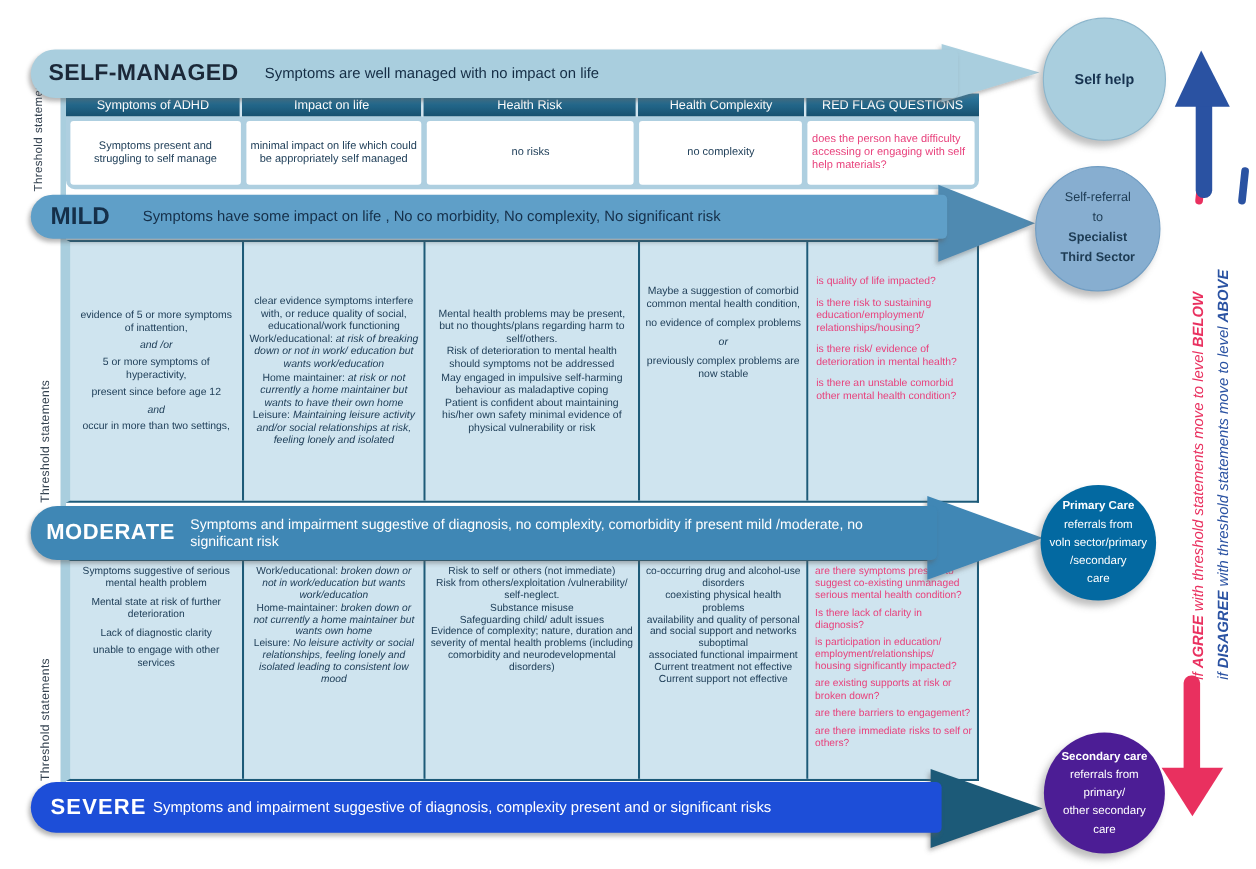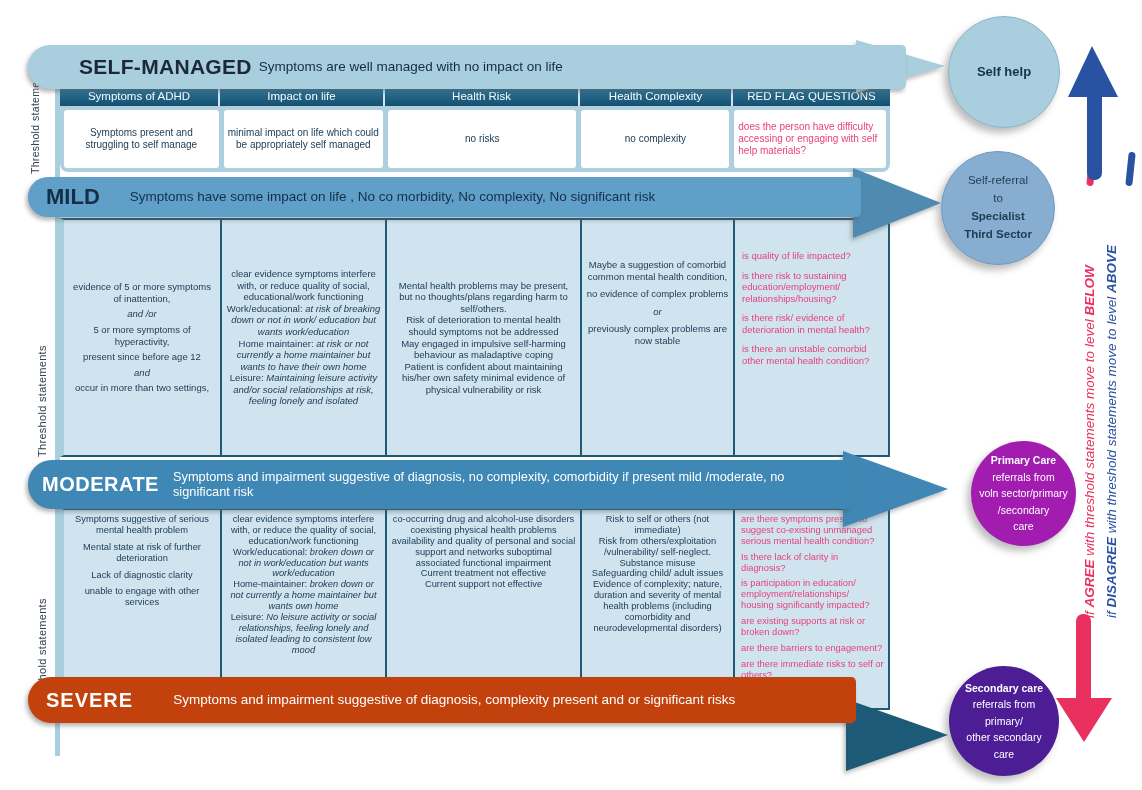--- a/index.html
+++ b/index.html
@@ -8,30 +8,30 @@
     font-family:"Liberation Sans", sans-serif; background:#ffffff;
   }
   
   .banner {
     position:absolute; left:28px; display:flex; align-items:center;
     border-radius:24px 5px 5px 24px; z-index:5;
     filter:drop-shadow(-2px 3px 2px rgba(90,90,90,0.45));
   }
   .banner .btitle { font-weight:700; white-space:nowrap; }
   .banner .bsub { line-height:1.15; }
-  #banner-selfmanaged { top:45px; width:843px; height:44px; background:#a9cede;padding-left:35px; }
+  #banner-selfmanaged { top:45px; width:843px; height:44px; background:#a9cede; }
   #banner-selfmanaged .btitle { font-size:21px; color:#1b2838; margin-left:16px; letter-spacing:.3px; }
-  #banner-selfmanaged .bsub { font-size:13.5px; color:#142c44; margin-left:7px; }
+  #banner-selfmanaged .bsub { font-size:13.5px; color:#142c44; margin-left:24px; }
   #banner-mild { top:177px; width:833px; height:40px; background:#5f9fc8;gap:12px; }
   #banner-mild .btitle { font-size:22px; color:#152f49; margin-left:18px; }
   #banner-mild .bsub { font-size:13.5px; color:#152f49; margin-left:18px; }
   #banner-moderate { top:460px; width:824px; height:49px; background:#3f87b5; }
   #banner-moderate .btitle { font-size:20px; color:#ffffff; margin-left:14px; letter-spacing:.5px; }
   #banner-moderate .bsub { font-size:12.8px; color:#ffffff; margin-left:14px; margin-right:40px; }
-  #banner-severe { top:677px; width:828px; height:46px; background:#c2410c;gap:34px; }
+  #banner-severe { top:711px; width:828px; height:46px; background:#1d4ed8; }
   #banner-severe .btitle { font-size:20px; color:#ffffff; margin-left:18px; letter-spacing:1px; }
   #banner-severe .bsub { font-size:13.5px; color:#ffffff; margin-left:6px; }
   
   .tgrid { position:absolute; left:60px; width:830px; display:grid; z-index:2; box-sizing:border-box; }
   #header-row { top:85px; height:21px; grid-template-columns:160px 165px 195px 153px 157px; }
   .hcell {
     background:linear-gradient(180deg,#2f7da5,#16506e); color:#fff;
     font-size:11.5px; display:flex; align-items:center; justify-content:center;
     border-right:2px solid #cfe4ef; box-sizing:border-box; white-space:nowrap; overflow:hidden;
   }
@@ -75,21 +75,21 @@
   #vlabel2 { left:36px; top:218px; height:239px; }
   #vlabel3 { left:36px; top:508px; height:202px; }
   
   .circle {
     position:absolute; border-radius:50%; display:flex; flex-direction:column;
     align-items:center; justify-content:center; text-align:center; z-index:6;
     box-shadow:-4px 5px 7px rgba(110,110,110,0.45); line-height:1.2;
   }
   #circle-selfhelp { left:948px; top:16px; width:110px; height:110px; background:#a9cede; border:1px solid #8cb6cc; color:#16324f; font-size:13px; }
   #circle-selfreferral { left:941px; top:151px; width:112px; height:112px; background:#87aed0; border:1px solid #6f9cc2; color:#1d3b53; font-size:11.5px; }
-  #circle-primary { left:971px; top:441px; width:105px; height:105px; background:#a21caf; color:#ffffff; font-size:10.5px; }
+  #circle-primary { left:946px; top:441px; width:105px; height:105px; background:#0369a1; color:#ffffff; font-size:10.5px; }
   #circle-secondary { left:949px; top:666px; width:110px; height:110px; background:#4c1d95; color:#ffffff; font-size:10.5px; }
   
   .side-note {
     position:absolute; writing-mode:vertical-rl; transform:rotate(180deg);
     font-style:italic; font-size:13.5px; z-index:3; white-space:nowrap;
   }
   #note-agree { left:1082px; top:188px; height:430px; color:#e9305f; }
   #note-disagree { left:1104px; top:188px; height:430px; color:#2a52a2; }
   .cap { position:absolute; width:7px; height:34px; border-radius:4px; z-index:3; }
   #cap-agree { left:1088px; top:152px; background:#e9305f; transform:rotate(6deg); }
@@ -184,39 +184,38 @@
   </div>
 
   <div class="tgrid" id="row-moderate">
     <div class="cell gap6">
         <div class="p"><span>Symptoms suggestive of serious mental health problem</span></div>
         <div class="p"><span>Mental state at risk of further deterioration</span></div>
         <div class="p"><span>Lack of diagnostic clarity</span></div>
         <div class="p"><span>unable to engage with other services</span></div>
       </div>
     <div class="cell tight">
-        <div class="p"><span>clear evidence symptoms interfere with, or reduce the quality of social, education/work functioning</span></div>
         <div class="p"><span>Work/educational: </span><span class="i">broken down or not in work/education but wants work/education</span></div>
         <div class="p"><span>Home-maintainer: </span><span class="i">broken down or not currently a home maintainer but wants own home</span></div>
         <div class="p"><span>Leisure: </span><span class="i">No leisure activity or social relationships, feeling lonely and isolated leading to consistent low mood</span></div>
+      </div>
+    <div class="cell tight">
+        <div class="p"><span>Risk to self or others (not immediate)</span></div>
+        <div class="p"><span>Risk from others/exploitation /vulnerability/ self-neglect.</span></div>
+        <div class="p"><span>Substance misuse</span></div>
+        <div class="p"><span>Safeguarding child/ adult issues</span></div>
+        <div class="p"><span>Evidence of complexity; nature, duration and severity of mental health problems (including comorbidity and neurodevelopmental disorders)</span></div>
       </div>
     <div class="cell tight">
         <div class="p"><span>co-occurring drug and alcohol-use disorders</span></div>
         <div class="p"><span>coexisting physical health problems</span></div>
         <div class="p"><span>availability and quality of personal and social support and networks suboptimal</span></div>
         <div class="p"><span>associated functional impairment</span></div>
         <div class="p"><span>Current treatment not effective</span></div>
         <div class="p"><span>Current support not effective</span></div>
-      </div>
-    <div class="cell tight">
-        <div class="p"><span>Risk to self or others (not immediate)</span></div>
-        <div class="p"><span>Risk from others/exploitation /vulnerability/ self-neglect.</span></div>
-        <div class="p"><span>Substance misuse</span></div>
-        <div class="p"><span>Safeguarding child/ adult issues</span></div>
-        <div class="p"><span>Evidence of complexity; nature, duration and severity of mental health problems (including comorbidity and neurodevelopmental disorders)</span></div>
       </div>
     <div class="cell redflag">
         <div class="p"><span>are there symptoms present to suggest co-existing unmanaged serious mental health condition?</span></div>
         <div class="p"><span>Is there lack of clarity in diagnosis?</span></div>
         <div class="p"><span>is participation in education/ employment/relationships/ housing significantly impacted?</span></div>
         <div class="p"><span>are existing supports at risk or broken down?</span></div>
         <div class="p"><span>are there barriers to engagement?</span></div>
         <div class="p"><span>are there immediate risks to self or others?</span></div>
       </div>
   </div>

